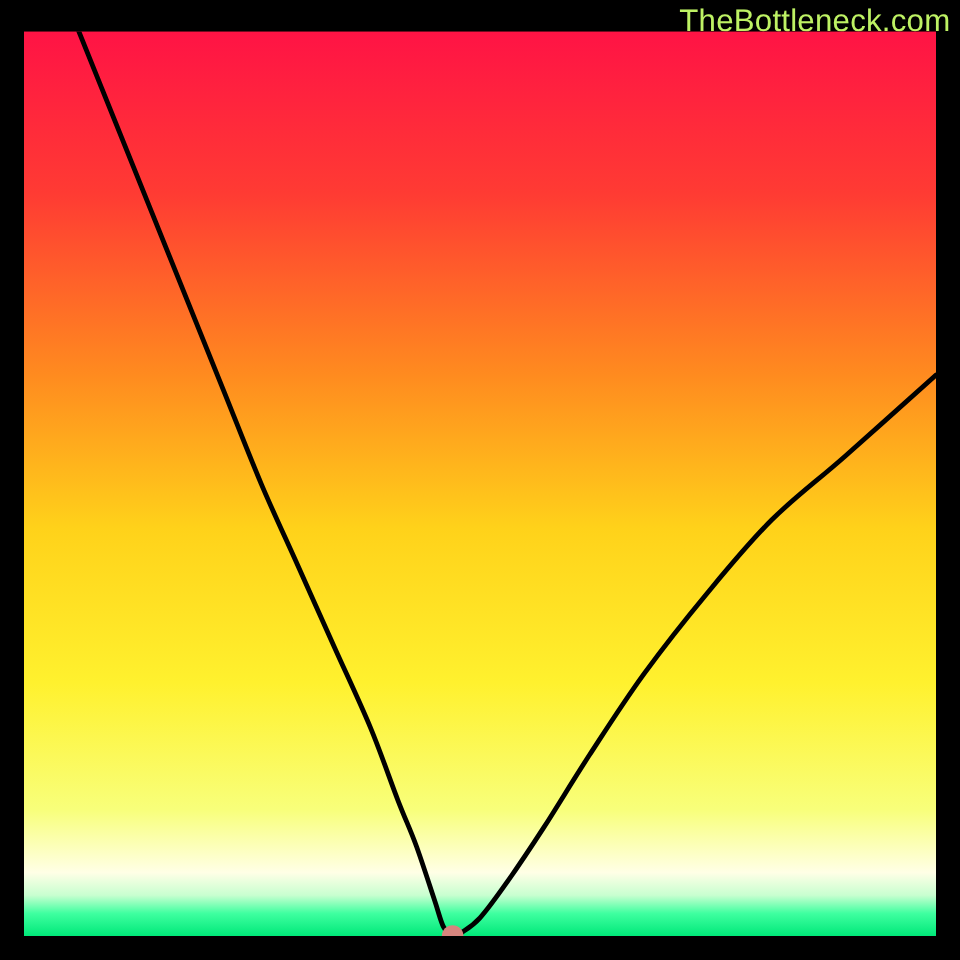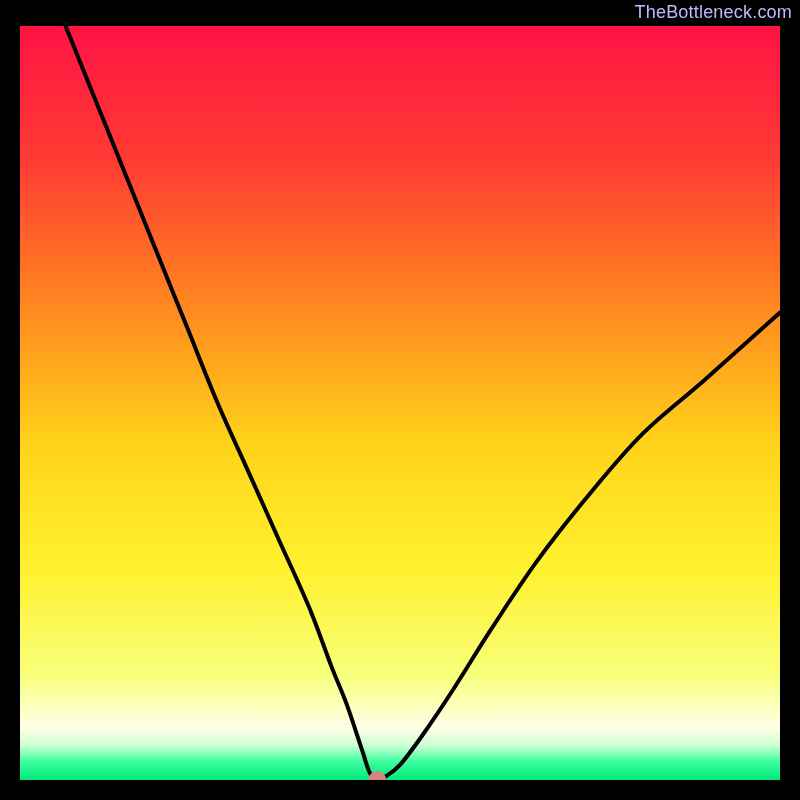--- a/index.html
+++ b/index.html
@@ -14,22 +14,22 @@
   .frame {
     position: relative;
     width: 800px;
     height: 800px;
     background: #000;
   }
   .attribution {
     position: absolute;
     top: 2px;
     right: 8px;
-    color: #c4b5fd;
-    font-size: 18px;
+    color: #bef264;
+    font-size: 26px;
     letter-spacing: 0.2px;
     font-weight: 400;
   }
   .plot {
     position: absolute;
     left: 20px;
     top: 26px;
     width: 760px;
     height: 754px;
     overflow: hidden;

